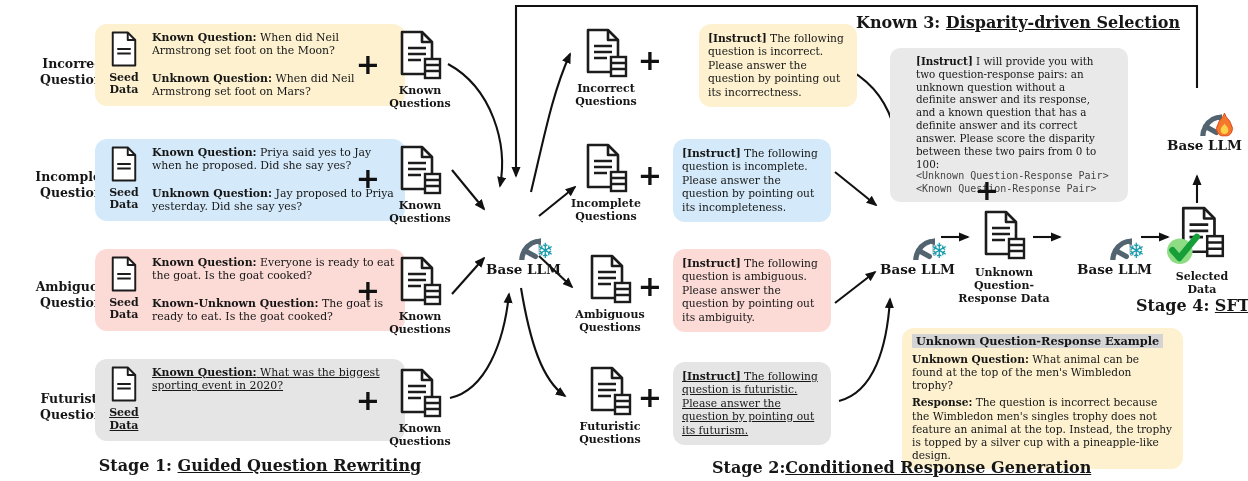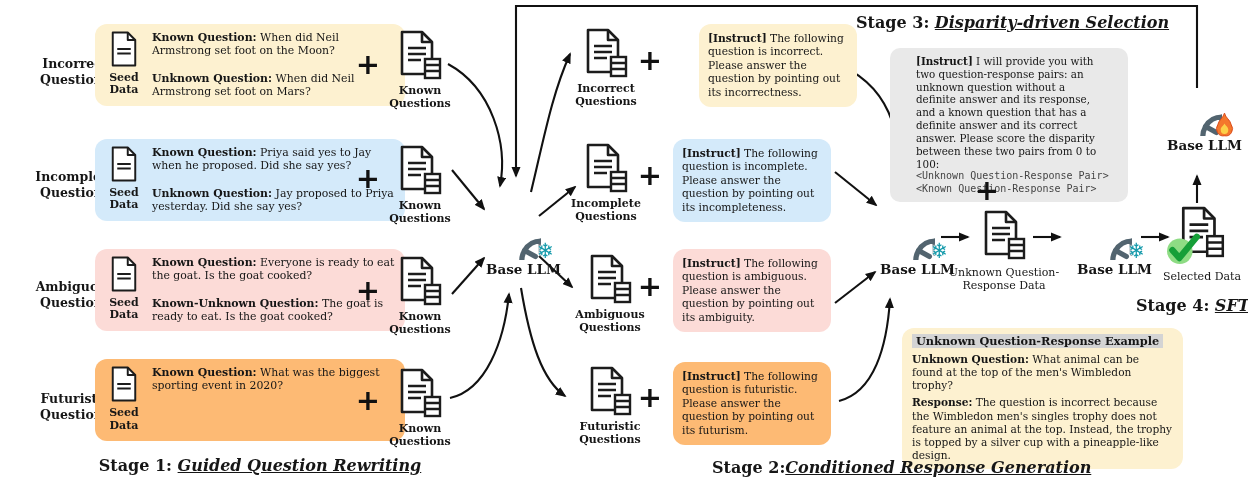--- a/index.html
+++ b/index.html
@@ -7,21 +7,21 @@
           font-family:"DejaVu Serif","Liberation Serif",serif;color:#161616;overflow:hidden;}
   .abs{position:absolute;}
   .arrows{position:absolute;left:0;top:0;pointer-events:none;}
   
   .rowlabel{font-weight:bold;font-size:12.5px;line-height:1.3;text-align:center;width:114px;}
   
   .card{border-radius:12px;box-sizing:border-box;}
   .bg0{background:#fdf1d0;}
   .bg1{background:#d4eafa;}
   .bg2{background:#fcdbd7;}
-  .bg3{background:#fdba74;}
+  .bg3{background:#e5e5e5;text-decoration:underline;}
   .seedbox{width:310px;height:82px;padding:7px 9px 6px 8px;display:grid;
            grid-template-columns:42px 1fr;column-gap:7px;row-gap:3px;align-items:start;}
   .seedbox p{margin:0;font-size:10.9px;line-height:1.22;}
   .sb-icon{justify-self:center;}
   .sb-icon svg{width:30px;height:36px;display:block;}
   .sb-seed{font-weight:bold;font-size:11px;line-height:1.15;text-align:center;}
   
   .icn svg{display:block;}
   .icnlab{font-weight:bold;font-size:11px;line-height:1.2;text-align:center;width:78px;}
   .plus{font-family:"DejaVu Sans","Liberation Sans",sans-serif;font-weight:bold;
@@ -36,27 +36,27 @@
   
   .hub{width:60px;text-align:center;}
   .hub .logo{width:50px;height:50px;display:block;margin:0 auto;}
   .hub .hublabel{font-weight:bold;font-size:13.5px;margin-top:1px;white-space:nowrap;}
   .snowglyph{position:absolute;right:-8px;bottom:15px;font-family:"DejaVu Sans",sans-serif;
         font-size:21px;line-height:21px;color:#149aab;
         text-shadow:0 0 2px #fff,0 0 2px #fff,0 0 3px #fff;}
   .flame{position:absolute;right:-7px;bottom:16px;width:19px;height:25px;}
   
   .stage{font-weight:bold;font-size:16px;text-align:center;white-space:nowrap;}
-  .stage .u{text-decoration:underline;font-style:italic;}
+  .stage .u{text-decoration:underline;}
   
   .exbox{width:281px;padding:6px 10px 7px 10px;font-size:10.6px;line-height:1.24;}
   .exbox p{margin:4px 0 0 0;}
   .exheader{display:inline-block;background:#d4d4d4;font-weight:bold;font-size:11.3px;
             padding:0 4px;margin-bottom:1px;}
-  .uqlab{font-weight:normal;font-size:11px;line-height:1.2;text-align:center;}
+  .uqlab{font-weight:bold;font-size:11px;line-height:1.2;text-align:center;}
 </style>
 </head>
 <body>
 
 <div class="canvas">
 
   <svg width="0" height="0" style="position:absolute" aria-hidden="true">
     <defs>
       <symbol id="doc-plain" viewBox="0 0 40 48">
         <path d="M5 2 H25 L35 12 V46 H5 Z" fill="#fff" stroke="#1c1c1c" stroke-width="2.6" stroke-linejoin="round"></path>
@@ -232,21 +232,21 @@
   <div class="ibox card bg0 abs" style="left:699px;top:24px;">
     <b>[Instruct]</b> <span>The following question is incorrect. Please answer the question by pointing out its incorrectness.</span></div>
   <div class="ibox card bg1 abs" style="left:673px;top:139px;">
     <b>[Instruct]</b> <span>The following question is incomplete. Please answer the question by pointing out its incompleteness.</span></div>
   <div class="ibox card bg2 abs" style="left:673px;top:249px;">
     <b>[Instruct]</b> <span>The following question is ambiguous. Please answer the question by pointing out its ambiguity.</span></div>
   <div class="ibox card bg3 abs" style="left:673px;top:362px;">
     <b>[Instruct]</b> <span>The following question is futuristic. Please answer the question by pointing out its futurism.</span></div>
 
   <div class="stage abs" style="left:856px;top:13px;width:310px;">
-    <span>Stage 3: </span><span class="u">Disparity-driven Selection</span></div>
+    <span>Known 3: </span><span class="u">Disparity-driven Selection</span></div>
   <div class="graybox abs" style="left:890px;top:48px;">
     <p><b>[Instruct]</b> <span>I will provide you with two question-response pairs: an unknown question without a definite answer and its response, and a known question that has a definite answer and its correct answer. Please score the disparity between these two pairs from 0 to 100:</span></p>
     <div class="mono">&lt;Unknown Question-Response Pair&gt;</div>
     <div class="mono">&lt;Known Question-Response Pair&gt;</div>
   </div>
 
   <div class="hub abs" style="left:880px;top:210px;">
     <svg class="logo" viewBox="-27 -27 54 54">
         <use href="#openai"></use>
       </svg>

